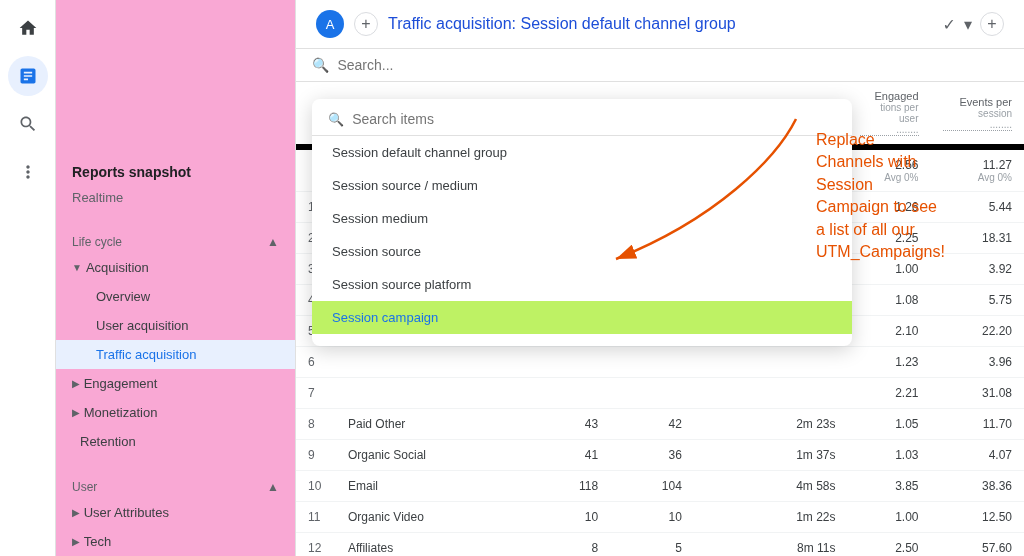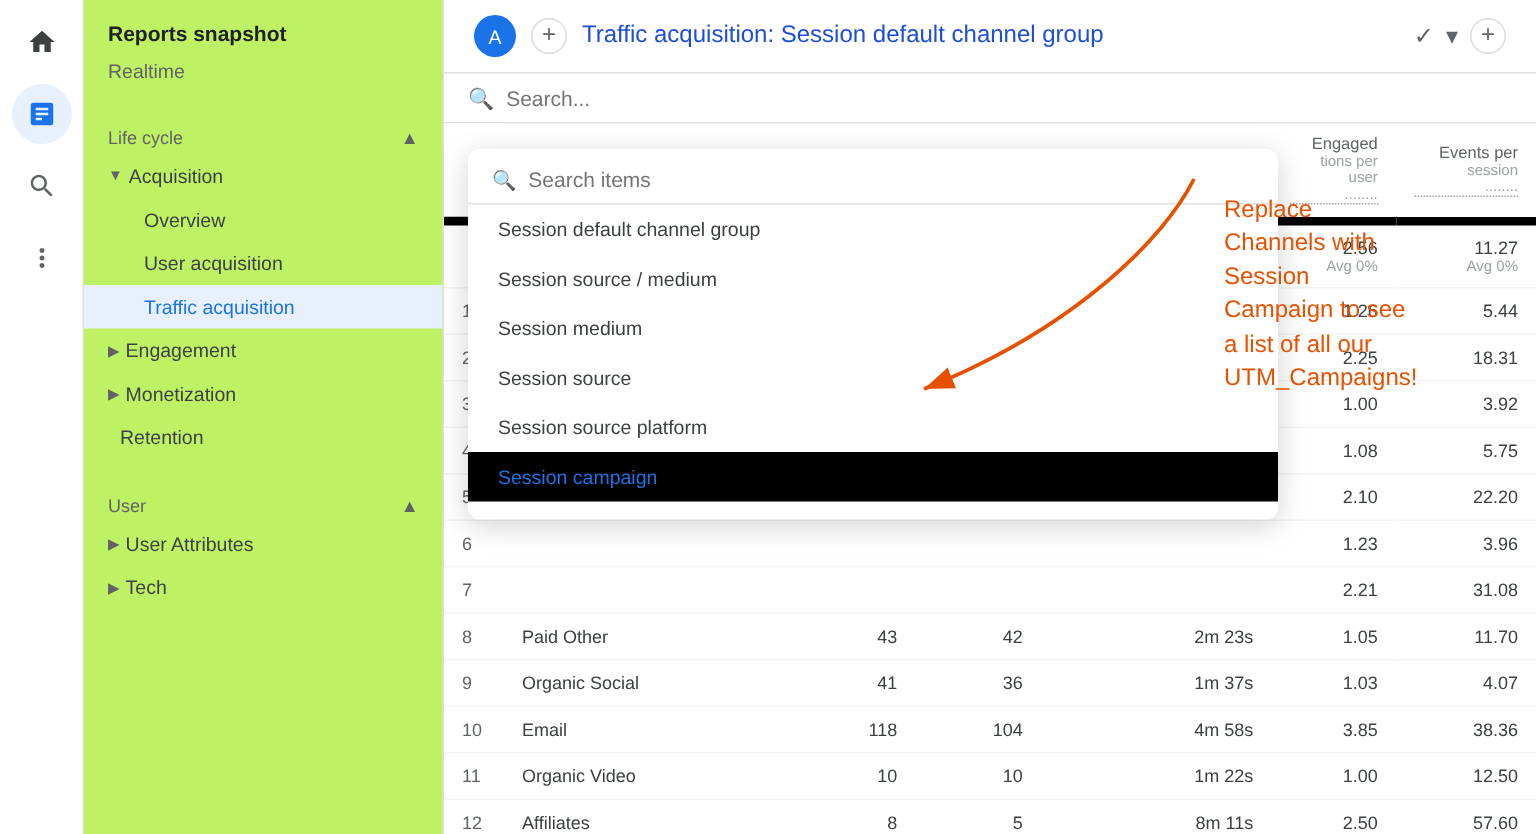--- a/index.html
+++ b/index.html
@@ -25,25 +25,26 @@
       cursor: pointer;
       color: #5f6368;
       font-size: 18px;
     }
     .nav-icon.active {
       background: #e8f0fe;
       color: #1a73e8;
     }
     .sidebar {
       width: 240px;
-      background: #bef264;
+      background: #f9a8d4;
       border-right: 1px solid #e0e0e0;
       display: flex;
       flex-direction: column;
       overflow-y: auto;
+      justify-content: flex-end;
     }
     .sidebar-header {
       padding: 14px 16px 4px 16px;
       font-size: 14px;
       font-weight: 600;
       color: #202124;
     }
     .sidebar-realtime {
       padding: 6px 16px;
       font-size: 13px;
@@ -225,21 +226,21 @@
       font-size: 14px;
       color: #15803d;
       flex: 1;
     }
     .dropdown-item {
       padding: 9px 20px;
       font-size: 13px;
       color: #3c4043;
       cursor: pointer;
     }
-    .dropdown-item.highlighted { background: #000000; color: #1a73e8; }
+    .dropdown-item.highlighted { background: #bef264; color: #1a73e8; }
 
     
     .annotation-container {
       position: absolute;
       top: 60px;
       left: 200px;
       pointer-events: none;
       z-index: 200;
     }
     .annotation-text {

